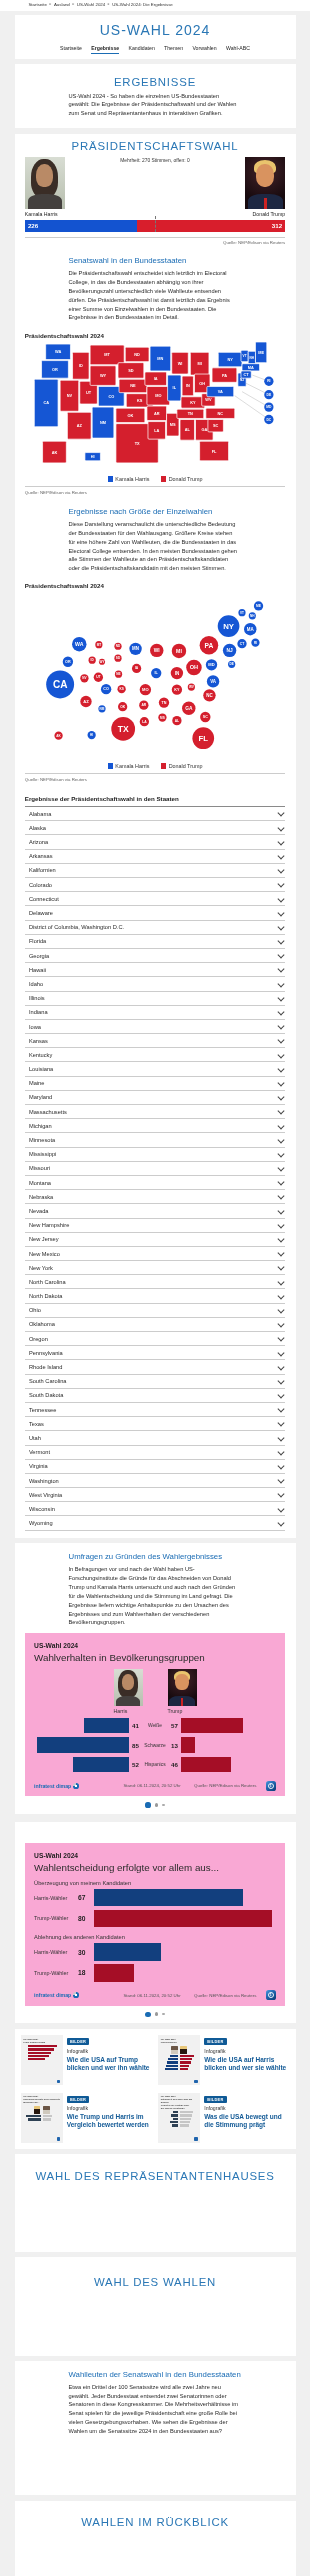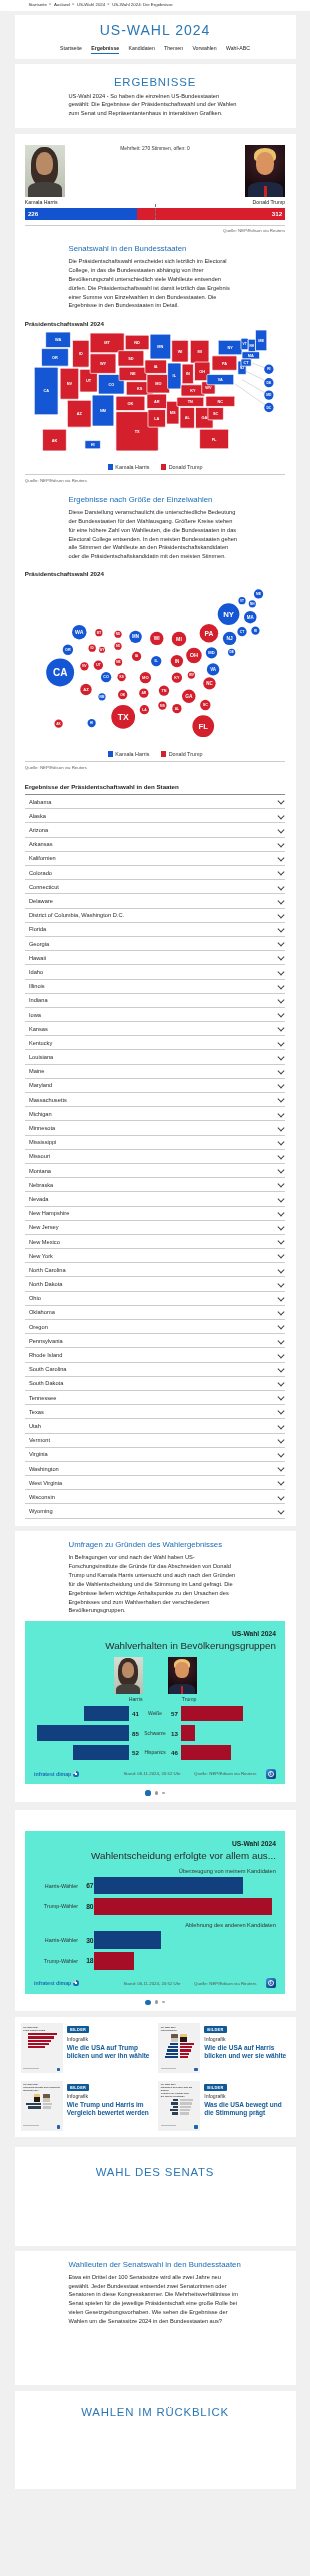--- a/index.html
+++ b/index.html
@@ -65,21 +65,21 @@
   .evbar .mark{position:absolute;left:50.18%;top:-4.1px;bottom:0;border-left:0.8px dashed #777;}
 
   svg text{font-family:"Liberation Sans",sans-serif;}
 
   
   .acc{margin:4.1px 10.3px 0;border-top:0.5px solid #8a8a8a;}
   .acc-row{height:13.2px;display:flex;align-items:center;justify-content:space-between;border-bottom:0.5px solid #ccc;font-size:5.7px;color:#2b2b2b;padding:0 3.1px 0 4.1px;cursor:pointer;}
   .chev{width:3.6px;height:3.6px;border-right:0.8px solid #444;border-bottom:0.8px solid #444;transform:rotate(45deg) translateY(-1px);flex:none;}
 
   
-  .graycard{background:#5eead4;margin:6.2px 10.3px 0;padding:8.3px 9.3px 5.2px;text-align:right;}
+  .graycard{background:#f9a8d4;margin:6.2px 10.3px 0;padding:8.3px 9.3px 5.2px;}
   .kicker{font-size:6.7px;font-weight:bold;color:#1d1d1d;}
   .ctitle{font-size:9.8px;color:#2b2b2b;margin-top:3.1px;}
   .cphotos{display:flex;justify-content:center;gap:25px;margin-top:6.2px;}
   .cph{width:29px;}
   .cph .lbl{font-size:5.2px;color:#333;margin-top:1.6px;}
   .dgrow{display:flex;align-items:center;margin-top:4.1px;}
   .dgl{width:95px;display:flex;justify-content:flex-end;}
   .dgr{width:95px;}
   .dgl i,.dgr i{display:block;height:15.5px;}
   .dgm{width:52px;display:flex;align-items:center;justify-content:space-between;padding:0 3.1px;box-sizing:border-box;}
@@ -161,20 +161,21 @@
   <div class="gap10"></div>
 
   <div class="card" style="padding:11.4px 0 10.3px;">
     <div class="sec-title">ERGEBNISSE</div>
     <div class="para">US-Wahl 2024 - So haben die einzelnen US-Bundesstaaten gewählt: Die Ergebnisse der Präsidentschaftswahl und der Wahlen zum Senat und Repräsentantenhaus in interaktiven Grafiken.</div>
   </div>
 
   <div class="gap10"></div>
 
   <div class="card" style="padding:6.2px 0 7.2px;">
+    <div class="sec-title">PRÄSIDENTSCHAFTSWAHL</div>
 
     <div class="cands">
       <div class="note">Mehrheit: 270 Stimmen, offen: 0</div>
       <div class="photorow">
         <div class="photo ph-harris">
             <span class="hair"></span>
             <span class="face"></span>
             <span class="body"></span>
           </div>
         <div class="photo ph-trump">
@@ -949,25 +950,28 @@
               <span class="chip"></span>
             </div>
           </div>
           <div class="tinfo"><span class="badge">BILDER</span><div class="kick">Infografik</div><div class="ttl">Was die USA bewegt und die Stimmung prägt</div></div>
         </div>
       </div>
   </div>
 
   <div class="gap10"></div>
 
+  <div class="card" id="card-haus">
+    <div class="sec-title">WAHL DES REPRÄSENTANTENHAUSES</div>
+  </div>
 
   <div class="gap10"></div>
 
   <div class="card" id="card-senat">
-    <div class="sec-title">WAHL DES SENATS</div>
+    <div class="sec-title">WAHL DES WAHLEN</div>
   </div>
 
   <div class="gap10"></div>
 
   <div class="card" id="card-senatswahl">
     <div class="h3blue">Wahlleuten der Senatswahl in den Bundesstaaten</div>
     <div class="para">Etwa ein Drittel der 100 Senatssitze wird alle zwei Jahre neu gewählt. Jeder Bundesstaat entsendet zwei Senatorinnen oder Senatoren in diese Kongresskammer. Die Mehrheitsverhältnisse im Senat spielen für die jeweilige Präsidentschaft eine große Rolle bei vielen Gesetzgebungsvorhaben. Wie sehen die Ergebnisse der Wahlen um die Senatssitze 2024 in den Bundesstaaten aus?</div>
   </div>
 
   <div class="gap10"></div>

